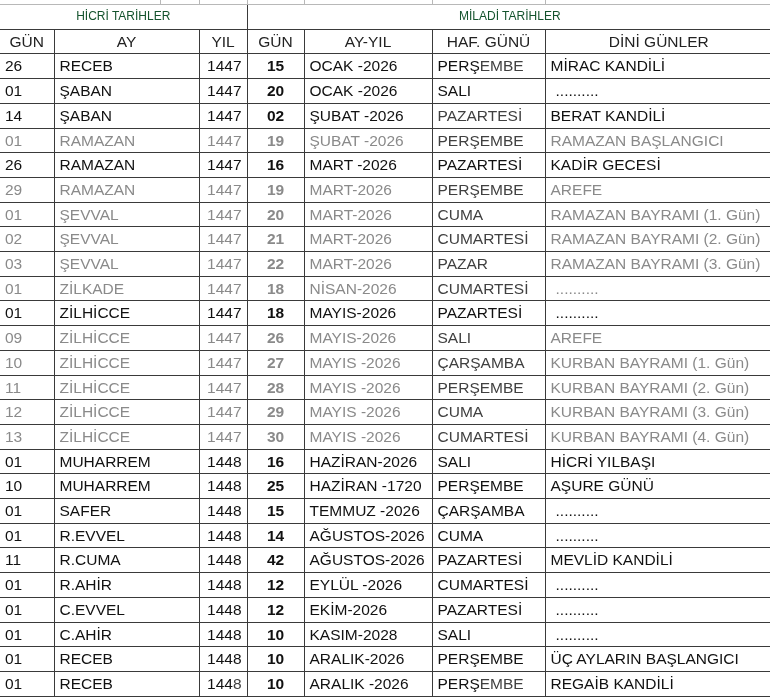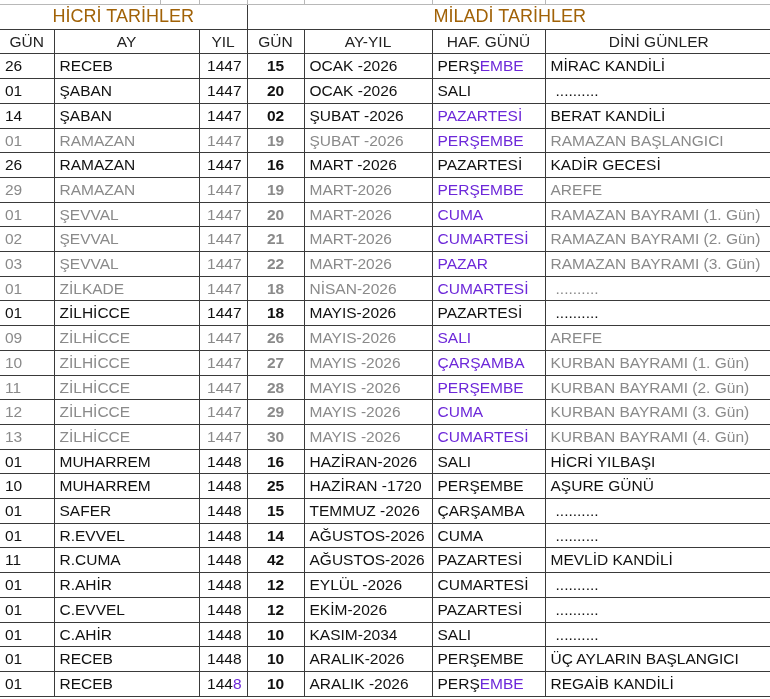--- a/index.html
+++ b/index.html
@@ -2,28 +2,28 @@
 <html><head>
 <meta charset="utf-8">
 <style>
   html, body { margin:0; padding:0; background:#ffffff; }
   body { width:770px; height:699px; overflow:hidden; font-family:"Liberation Sans", sans-serif; }
   .sheet { position:relative; width:770px; height:699px; }
   .toprow { position:absolute; left:0; top:0; width:770px; height:4px; border-bottom:1px solid #b8b8b8; }
   .toprow span { position:absolute; top:0; height:4px; border-left:1px solid #b8b8b8; }
   table { position:absolute; left:0; top:5px; border-collapse:collapse; table-layout:fixed; width:772px; }
   td, th { height:23.7px; padding:0 0 0 5px; border:1px solid #3a3a3a; font-size:15.5px; font-weight:normal; white-space:nowrap; overflow:hidden; color:#222; line-height:23.7px; }
-  tr.title td { border-top:none; text-align:center; padding:0; font-size:18px; color:#a16207; }
+  tr.title td { border-top:none; text-align:center; padding:0; font-size:12px; color:#14532d; }
   tr.title td.hic { border-left:none; border-bottom:1px solid #3a3a3a; }
   tr.hdr th { text-align:center; padding:0; }
   td.c { text-align:center; padding:0;font-weight:bold; }
   td.r { text-align:right; padding:0 5px 0 0; }
   tr.dim td { color:#8a8a8a; }
   tr.dark td { color:#111; }
-  .lt { color:#6d28d9; }
+  .lt { color:#404040; }
   .dots { padding-left:10px; letter-spacing:0px; }
   col.c1 { width:54px; } col.c2 { width:145px; } col.c3 { width:48px; }
   col.c4 { width:57px; } col.c5 { width:128px; } col.c6 { width:113px; } col.c7 { width:227px; }
 </style>
 </head>
 <body>
 
 <div class="sheet">
   <div class="toprow">
     <span style="left:160px"></span>
@@ -262,21 +262,21 @@
           <td class="c">12</td>
           <td>EKİM-2026</td>
           <td><span>PAZARTESİ</span><span class="lt"></span></td>
           <td class="dots" style="border-right:none">..........</td>
         </tr>
         <tr class="dark">
           <td style="border-left:none">01</td>
           <td>C.AHİR</td>
           <td class="r">1448</td>
           <td class="c">10</td>
-          <td>KASIM-2034</td>
+          <td>KASIM-2028</td>
           <td><span>SALI</span><span class="lt"></span></td>
           <td class="dots" style="border-right:none">..........</td>
         </tr>
         <tr class="dark">
           <td style="border-left:none">01</td>
           <td>RECEB</td>
           <td class="r">1448</td>
           <td class="c">10</td>
           <td>ARALIK-2026</td>
           <td><span>PERŞEMBE</span><span class="lt"></span></td>

